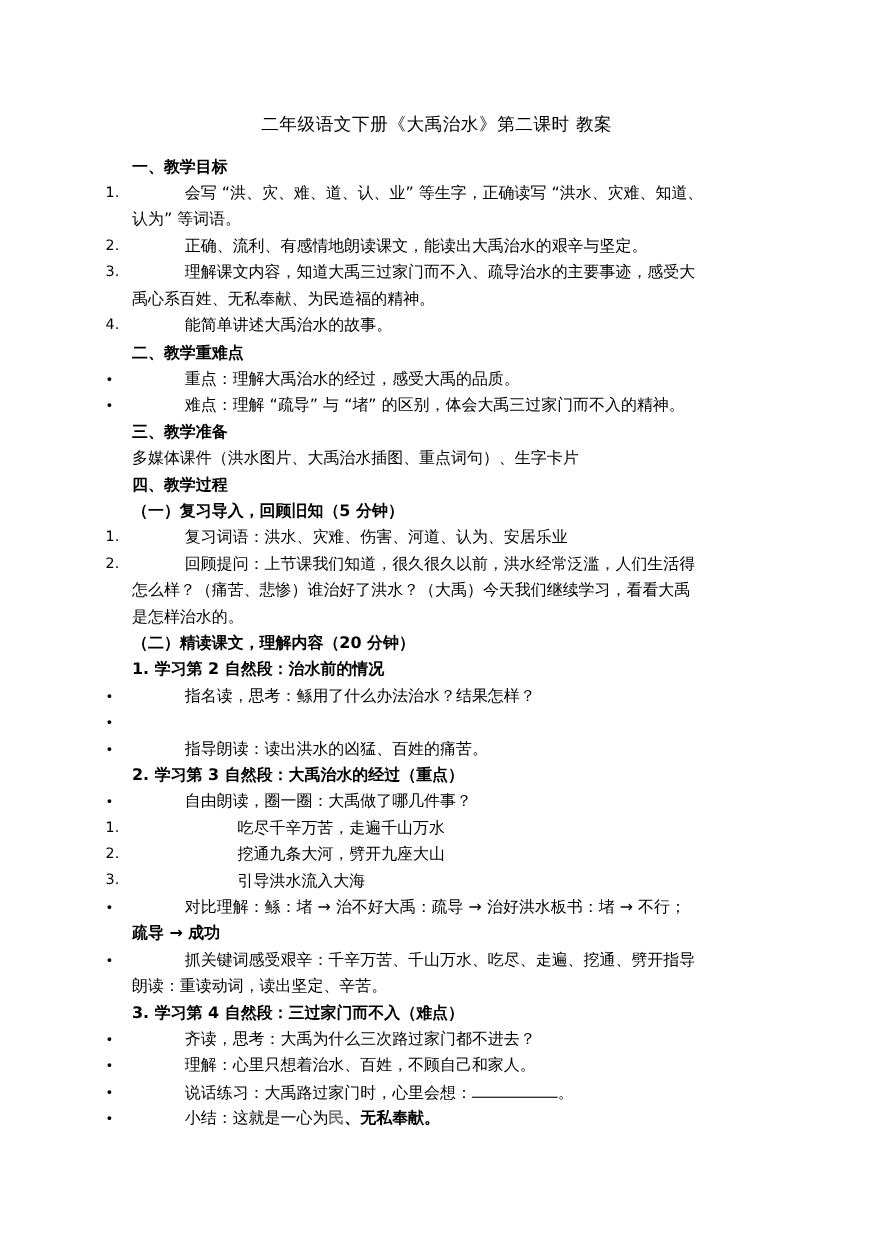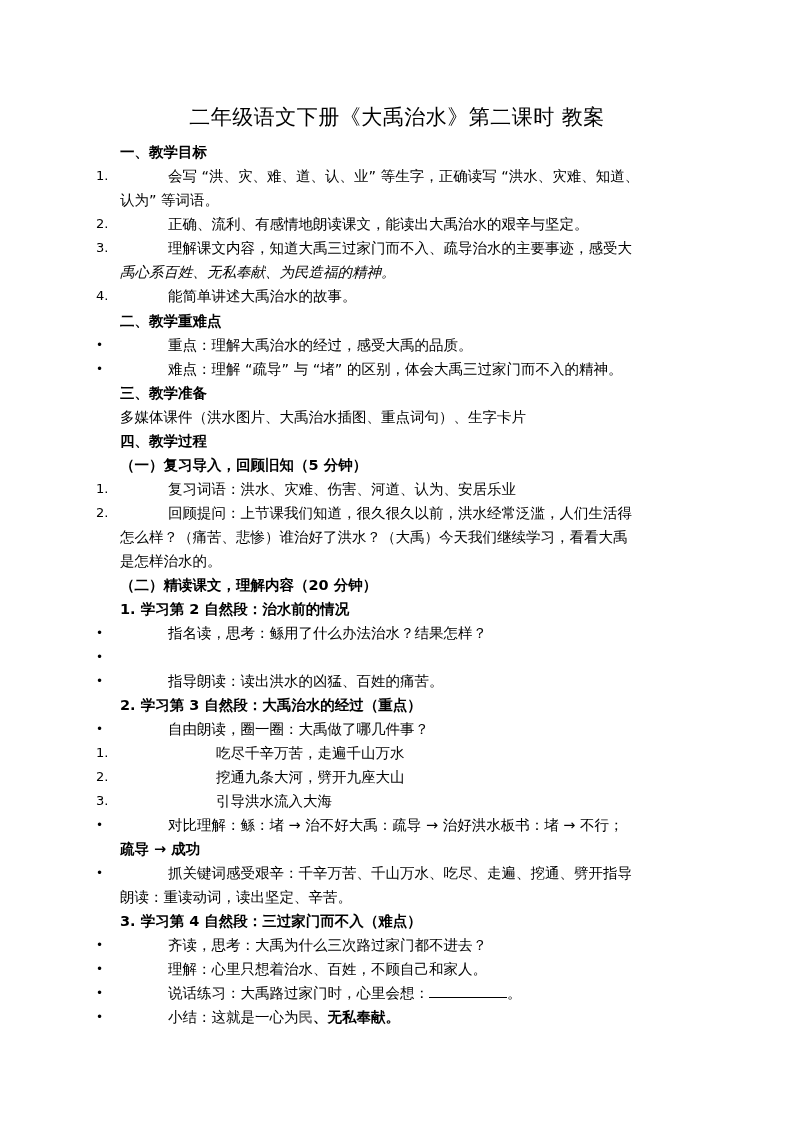--- a/index.html
+++ b/index.html
@@ -1,20 +1,20 @@
 <!DOCTYPE html>
 <html><head>
 <meta charset="utf-8">
 <style>
   html, body { margin: 0; padding: 0; background: #ffffff; }
   body { width: 794px; height: 1123px; position: relative; overflow: hidden;
          font-family: "DejaVu Sans", "Liberation Sans", sans-serif; color: #000; }
   .page { position: absolute; left: 0; top: 0; width: 794px; height: 1123px; }
   .title { position: absolute; left: 0; width: 794px; top: 103px; text-align: center;
-           font-size: 21px; letter-spacing: 0.5px; }
+           font-size: 16px; letter-spacing: 0.5px; }
   .line { position: absolute; font-size: 14.5px; line-height: 20px; white-space: nowrap; }
   .marker { position: absolute; font-size: 13px; line-height: 20px; }
   .bullet { position: absolute; font-size: 12px; line-height: 20px; }
   .bold { font-weight: bold; }
   .dim { color: #777; }
   .blank { display: inline-block; width: 78px; border-bottom: 1px solid #000; height: 14px; vertical-align: baseline; }
 </style>
 </head>
 <body>
 
@@ -26,21 +26,21 @@
 
   <div class="marker" style="left:96px; top:166px;">1.</div>
   <div class="line" style="left:168px; top:166px;">会写 “洪、灾、难、道、认、业” 等生字，正确读写 “洪水、灾难、知道、</div>
   <div class="line" style="left:120px; top:190px;">认为” 等词语。</div>
 
   <div class="marker" style="left:96px; top:214px;">2.</div>
   <div class="line" style="left:168px; top:214px;">正确、流利、有感情地朗读课文，能读出大禹治水的艰辛与坚定。</div>
 
   <div class="marker" style="left:96px; top:238px;">3.</div>
   <div class="line" style="left:168px; top:238px;">理解课文内容，知道大禹三过家门而不入、疏导治水的主要事迹，感受大</div>
-  <div class="line" style="left:120px; top:262px;font-style:italic;">禹心系百姓、无私奉献、为民造福的精神。</div>
+  <div class="line" style="left:120px; top:262px;">禹心系百姓、无私奉献、为民造福的精神。</div>
 
   <div class="marker" style="left:96px; top:286px;">4.</div>
   <div class="line" style="left:168px; top:286px;">能简单讲述大禹治水的故事。</div>
 
   <div class="line bold" style="left:120px; top:311px;">二、教学重难点</div>
   <div class="bullet" style="left:96px; top:335px;">•</div>
   <div class="line" style="left:168px; top:335px;">重点：理解大禹治水的经过，感受大禹的品质。</div>
   <div class="bullet" style="left:96px; top:359px;">•</div>
   <div class="line" style="left:168px; top:359px;">难点：理解 “疏导” 与 “堵” 的区别，体会大禹三过家门而不入的精神。</div>
 

